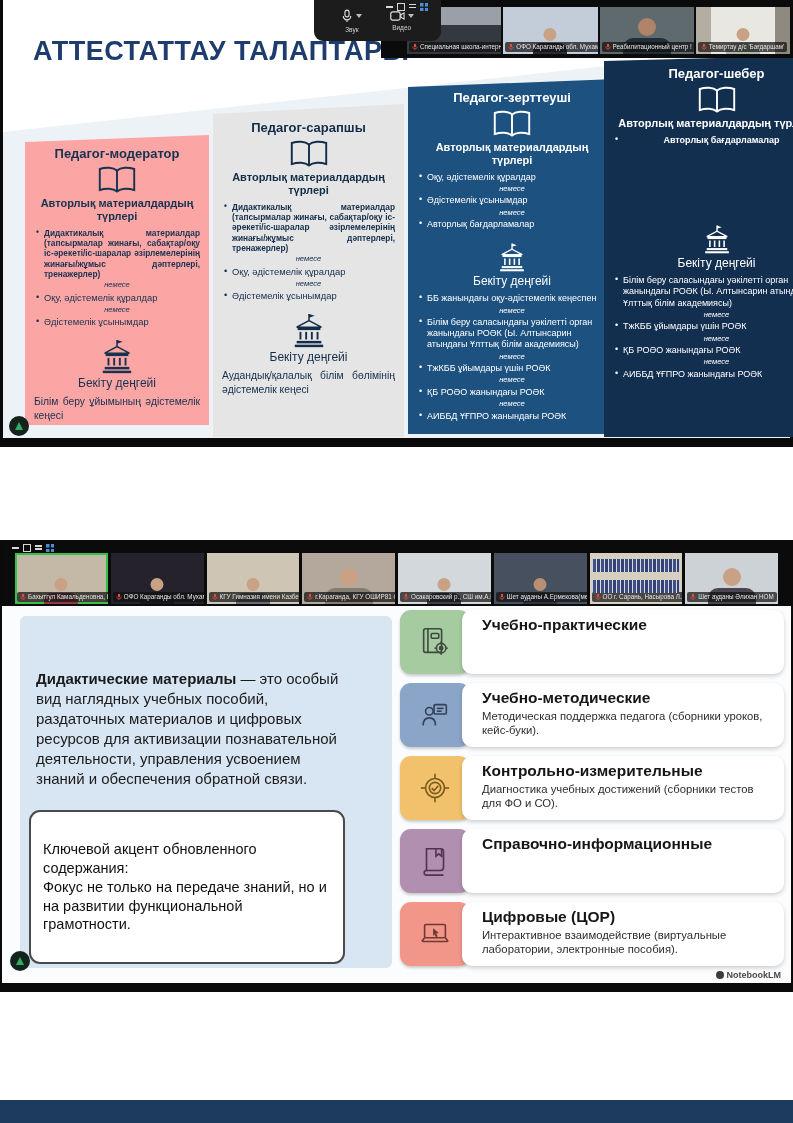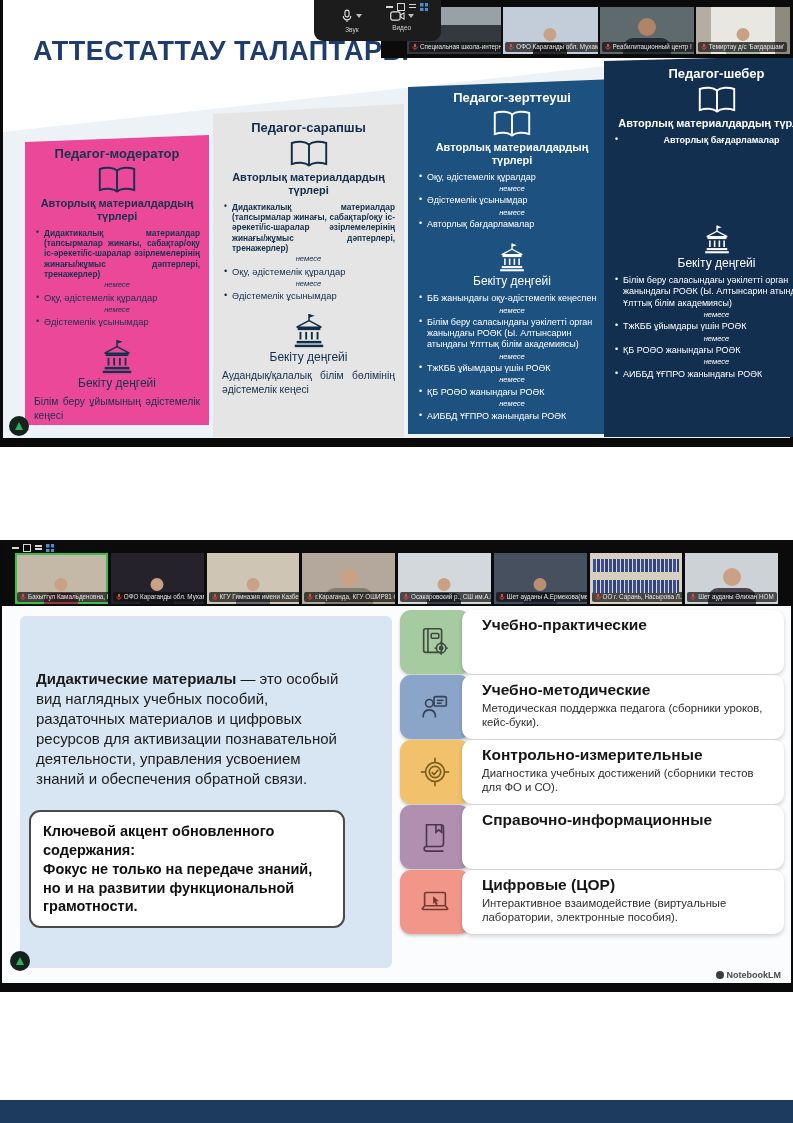--- a/index.html
+++ b/index.html
@@ -104,23 +104,23 @@
   .leaf{width:8px;height:8px;background:#2fae62;clip-path:polygon(50% 0,100% 100%,0 100%);}
 
   
   .shot2{position:absolute;left:0;top:540px;width:793px;height:452px;background:#fbfcfd;
          border-left:2px solid #0a0a0a;border-right:2px solid #0a0a0a;box-sizing:border-box;}
   .shot2::after{content:"";position:absolute;left:-2px;right:-2px;bottom:0;height:9px;background:#0a0a0a;}
   .slide2{position:absolute;left:0;top:66px;right:0;bottom:9px;background:#fbfcfd;}
   .leftpanel{position:absolute;left:18px;top:10px;width:372px;height:352px;background:#d8e5f2;border-radius:6px;}
   .def{position:absolute;left:34px;top:48px;width:312px;font-size:15px;line-height:1.33;color:#1b1b1b;}
   .callout{position:absolute;left:27px;top:204px;width:316px;box-sizing:border-box;background:#fff;
-           border:2px solid #4a4a4a;border-radius:11px;padding:10px 12px;font-size:14.5px;font-weight:bold;
+           border:2px solid #4a4a4a;border-radius:11px;padding:28px 12px;font-size:14.5px;font-weight:normal;
            color:#101010;line-height:1.3;}
-  .cards{position:absolute;left:398px;top:4px;width:384px;display:flex;flex-direction:column;gap:1px;}
+  .cards{position:absolute;left:398px;top:4px;width:384px;display:flex;flex-direction:column;gap:9px;}
   .card{display:flex;height:64px;}
   .card-ic{width:70px;flex:none;border-radius:11px;display:flex;align-items:center;justify-content:center;
            box-shadow:0 2px 3px rgba(0,0,0,.2);}
   .card-body{flex:1;background:#fff;border-radius:10px;margin-left:-8px;padding:6px 10px 5px 20px;
              box-shadow:0 2px 4px rgba(0,0,0,.18);z-index:1;}
   .card-title{font-size:15.5px;font-weight:bold;color:#161616;}
   .card-desc{font-size:11.3px;color:#2d2d2d;line-height:1.25;margin-top:2px;}
   .watermark{position:absolute;right:10px;bottom:3px;display:flex;align-items:center;gap:3px;
              font-size:9px;color:#4a4a4a;font-weight:bold;}
   .wm-ic{width:8px;height:8px;border-radius:50%;background:#3c3c3c;}
@@ -130,21 +130,21 @@
 </head>
 <body>
 
 <div class="page">
 
   <section class="shot1">
     <div class="wedge"></div>
 
     <h1 class="s1-title" style="color: rgb(30, 60, 110);">АТТЕСТАТТАУ ТАЛАПТАРЫ</h1>
 
-    <div class="col col1" style="background: #ec4899;">
+    <div class="col col1" style="background: #fca5a5;">
       <div class="col-title">Педагог-модератор</div>
       <svg class="icon-book" viewBox="0 0 46 30">
         <path d="M23 5 C19 1.5 11 1.5 5 3.5 L5 25.5 C11 23.5 19 23.5 23 27 C27 23.5 35 23.5 41 25.5 L41 3.5 C35 1.5 27 1.5 23 5 Z" fill="none" stroke="currentColor" stroke-width="2"></path>
         <line x1="23" y1="5" x2="23" y2="27" stroke="currentColor" stroke-width="2"></line>
       </svg>
       <div class="types-h">Авторлық материалдардың түрлері</div>
       <div class="bullet b-bold">Дидактикалық материалдар (тапсырмалар жинағы, сабақтар/оқу іс-әрекеті/іс-шаралар әзірлемелерінің жинағы/жұмыс дәптерлері, тренажерлер)</div>
       <div class="sep">немесе</div>
       <div class="bullet b-lg">Оқу, әдістемелік құралдар</div>
       <div class="sep">немесе</div>

